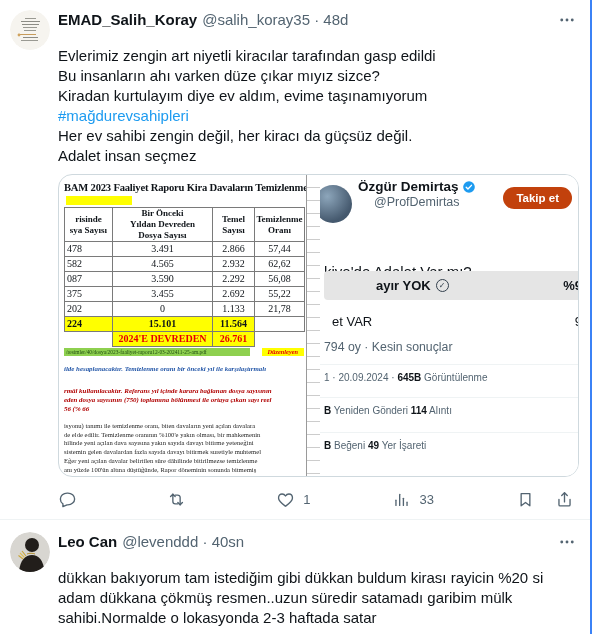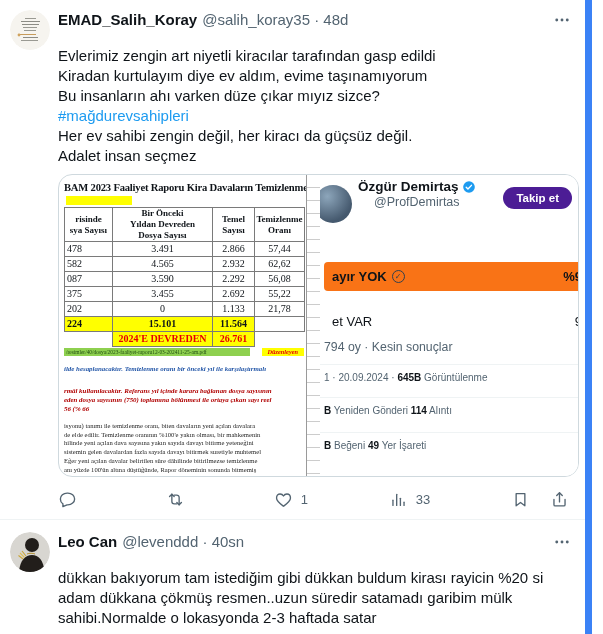--- a/index.html
+++ b/index.html
@@ -1,19 +1,19 @@
 <!DOCTYPE html>
 <html><head>
 <meta charset="utf-8">
 <style>
   * { margin:0; padding:0; box-sizing:border-box; }
   html,body { background:#fff; }
   body { font-family:"Liberation Sans","DejaVu Sans",sans-serif; color:#0f1419; }
   .page { position:relative; width:603px; height:634px; overflow:hidden; background:#fff; }
-  .timeline { width:592px; height:100%; border-right:7px solid #3b82f6; }
+  .timeline { width:592px; height:100%; border-right:2px solid #3b82f6; }
 
   .tweet { display:flex; padding:10px 14px 0 10px; }
   .avatar-col { width:40px; flex:0 0 40px; margin-right:8px; }
   .avatar { width:40px; height:40px; border-radius:50%; overflow:hidden; }
   .content { flex:1; min-width:0; }
 
   .name-row { display:flex; align-items:center; font-size:15px; line-height:20px; }
   .name { font-weight:bold; color:#0f1419; }
   .handle { color:#536471; margin-left:5px; white-space:nowrap; }
   .more { margin-left:auto; color:#536471; cursor:pointer; display:flex; align-items:center; }
@@ -58,26 +58,26 @@
   .note-maroon { margin-top:13px; color:#b00000; font-weight:bold; font-style:italic;
                  font-size:6.9px; line-height:9px; width:240px; }
   .note-black { margin-top:9px; color:#262626; font-size:6.6px; line-height:8.7px; width:240px; }
 
   
   .q-avatar { position:absolute; left:-6px; top:10px; width:38px; height:38px; border-radius:50%;
               background:radial-gradient(circle at 35% 30%, #8da6bb, #45596e 70%); }
   .q-nameblock { position:absolute; left:38px; top:4px;text-align:center; }
   .q-name { font-size:13.5px; font-weight:bold; display:flex; align-items:center; gap:3px; }
   .q-handle { font-size:12.5px; color:#536471; margin-top:1px; }
-  .q-follow { position:absolute; right:6px; top:12px; background:#4c1d95; color:#fff;
+  .q-follow { position:absolute; right:6px; top:12px; background:#c2410c; color:#fff;
               font-size:11.5px; font-weight:bold; padding:5px 13px; border-radius:999px; }
   .q-question { position:absolute; left:4px; top:88px; font-size:15px; }
   .q-poll { position:absolute; left:4px; right:-6px; height:29px; border-radius:4px;
             display:flex; align-items:center; font-size:13px; }
-  .q-poll.sel { background:#f97316; top:87px; font-weight:bold; }
+  .q-poll.sel { background:#e5e5e5; top:96px; font-weight:bold;padding-left:44px; }
   .q-poll.unsel { top:132px; }
   .q-poll .plabel { margin-left:8px; display:flex; align-items:center; gap:5px; }
   .q-poll .ppct { margin-left:auto; margin-right:2px; }
   .q-poll.sel .ppct { font-weight:bold; }
   .pcheck { width:13px; height:13px; border:1.4px solid #33404d; border-radius:50%;
             display:inline-flex; align-items:center; justify-content:center;
             font-size:8px; font-weight:bold; color:#33404d; }
   .q-votes { position:absolute; left:4px; top:165px; font-size:12.3px; color:#536471; }
   .q-hr { position:absolute; left:0; right:-4px; height:1px; background:#eff3f4; }
   .q-meta, .q-stats { position:absolute; left:4px; font-size:10px; color:#536471; white-space:nowrap; }
@@ -127,22 +127,22 @@
               <g fill="#536471">
                   <circle cx="5" cy="12" r="1.9"></circle>
                   <circle cx="12" cy="12" r="1.9"></circle>
                   <circle cx="19" cy="12" r="1.9"></circle>
                 </g>
             </svg>
           </span>
         </div>
         <div class="text">
           <div>Evlerimiz zengin art niyetli kiracılar tarafından gasp edildi</div>
+          <div>Bu insanların ahı varken düze çıkar mıyız sizce?</div>
           <div>Kiradan kurtulayım diye ev aldım, evime taşınamıyorum</div>
-          <div>Bu insanların ahı varken düze çıkar mıyız sizce?</div>
           <a class="hashtag">#mağdurevsahipleri</a>
           <div>Her ev sahibi zengin değil, her kiracı da güçsüz değil.</div>
           <div>Adalet insan seçmez</div>
         </div>
 
         <div class="embed">
 
           <div class="pane-left">
             <div class="img-title">BAM 2023 Faaliyet Raporu Kira Davaların Temizlenme O</div>
             <div class="yellow-strip"></div>

